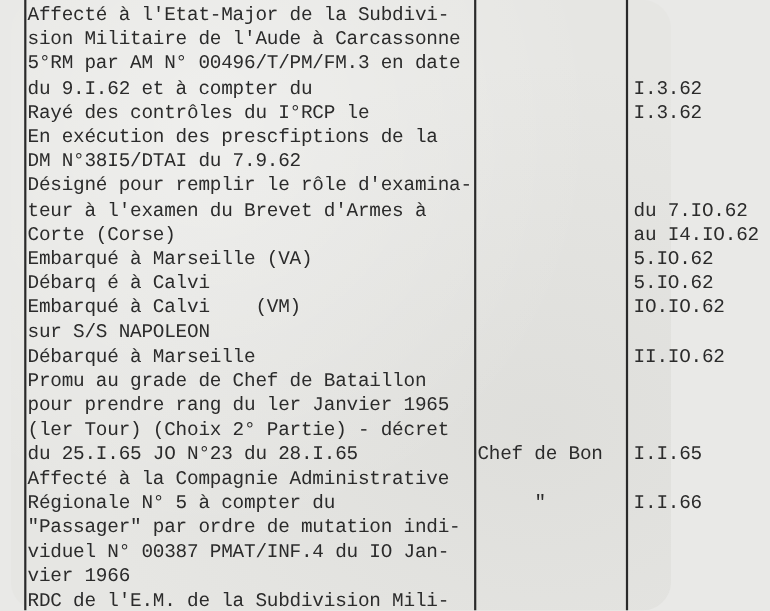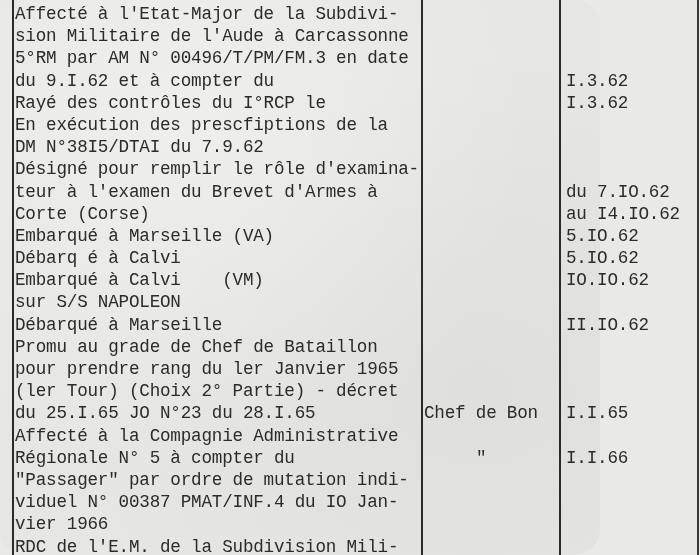--- a/index.html
+++ b/index.html
@@ -4,21 +4,21 @@
 <style>
   html, body { margin: 0; padding: 0; }
   body {
     width: 700px; height: 555px; overflow: hidden;
     background: #e9e9e7;
     font-family: "Liberation Mono", "DejaVu Sans Mono", monospace;
     color: #2b2b2b;
     position: relative;
   }
   .page {
-    position: absolute; left: 0; top: 0; width: 600px; height: 555px;
+    position: absolute; left: 10px; top: 0; width: 600px; height: 555px;
     background:
       radial-gradient(ellipse at 30% 20%, rgba(255,255,255,0.35), rgba(255,255,255,0) 60%),
       radial-gradient(ellipse at 80% 70%, rgba(200,200,196,0.25), rgba(255,255,255,0) 60%),
       #e6e6e3;
     border-radius: 26px;
   }
   .vline { position: absolute; top: 0; height: 555px; width: 2px; background: #2a2a2a; }
   .vline.l0 { left: 12px; }
   .vline.l1 { left: 421px; }
   .vline.l2 { left: 559px; }

